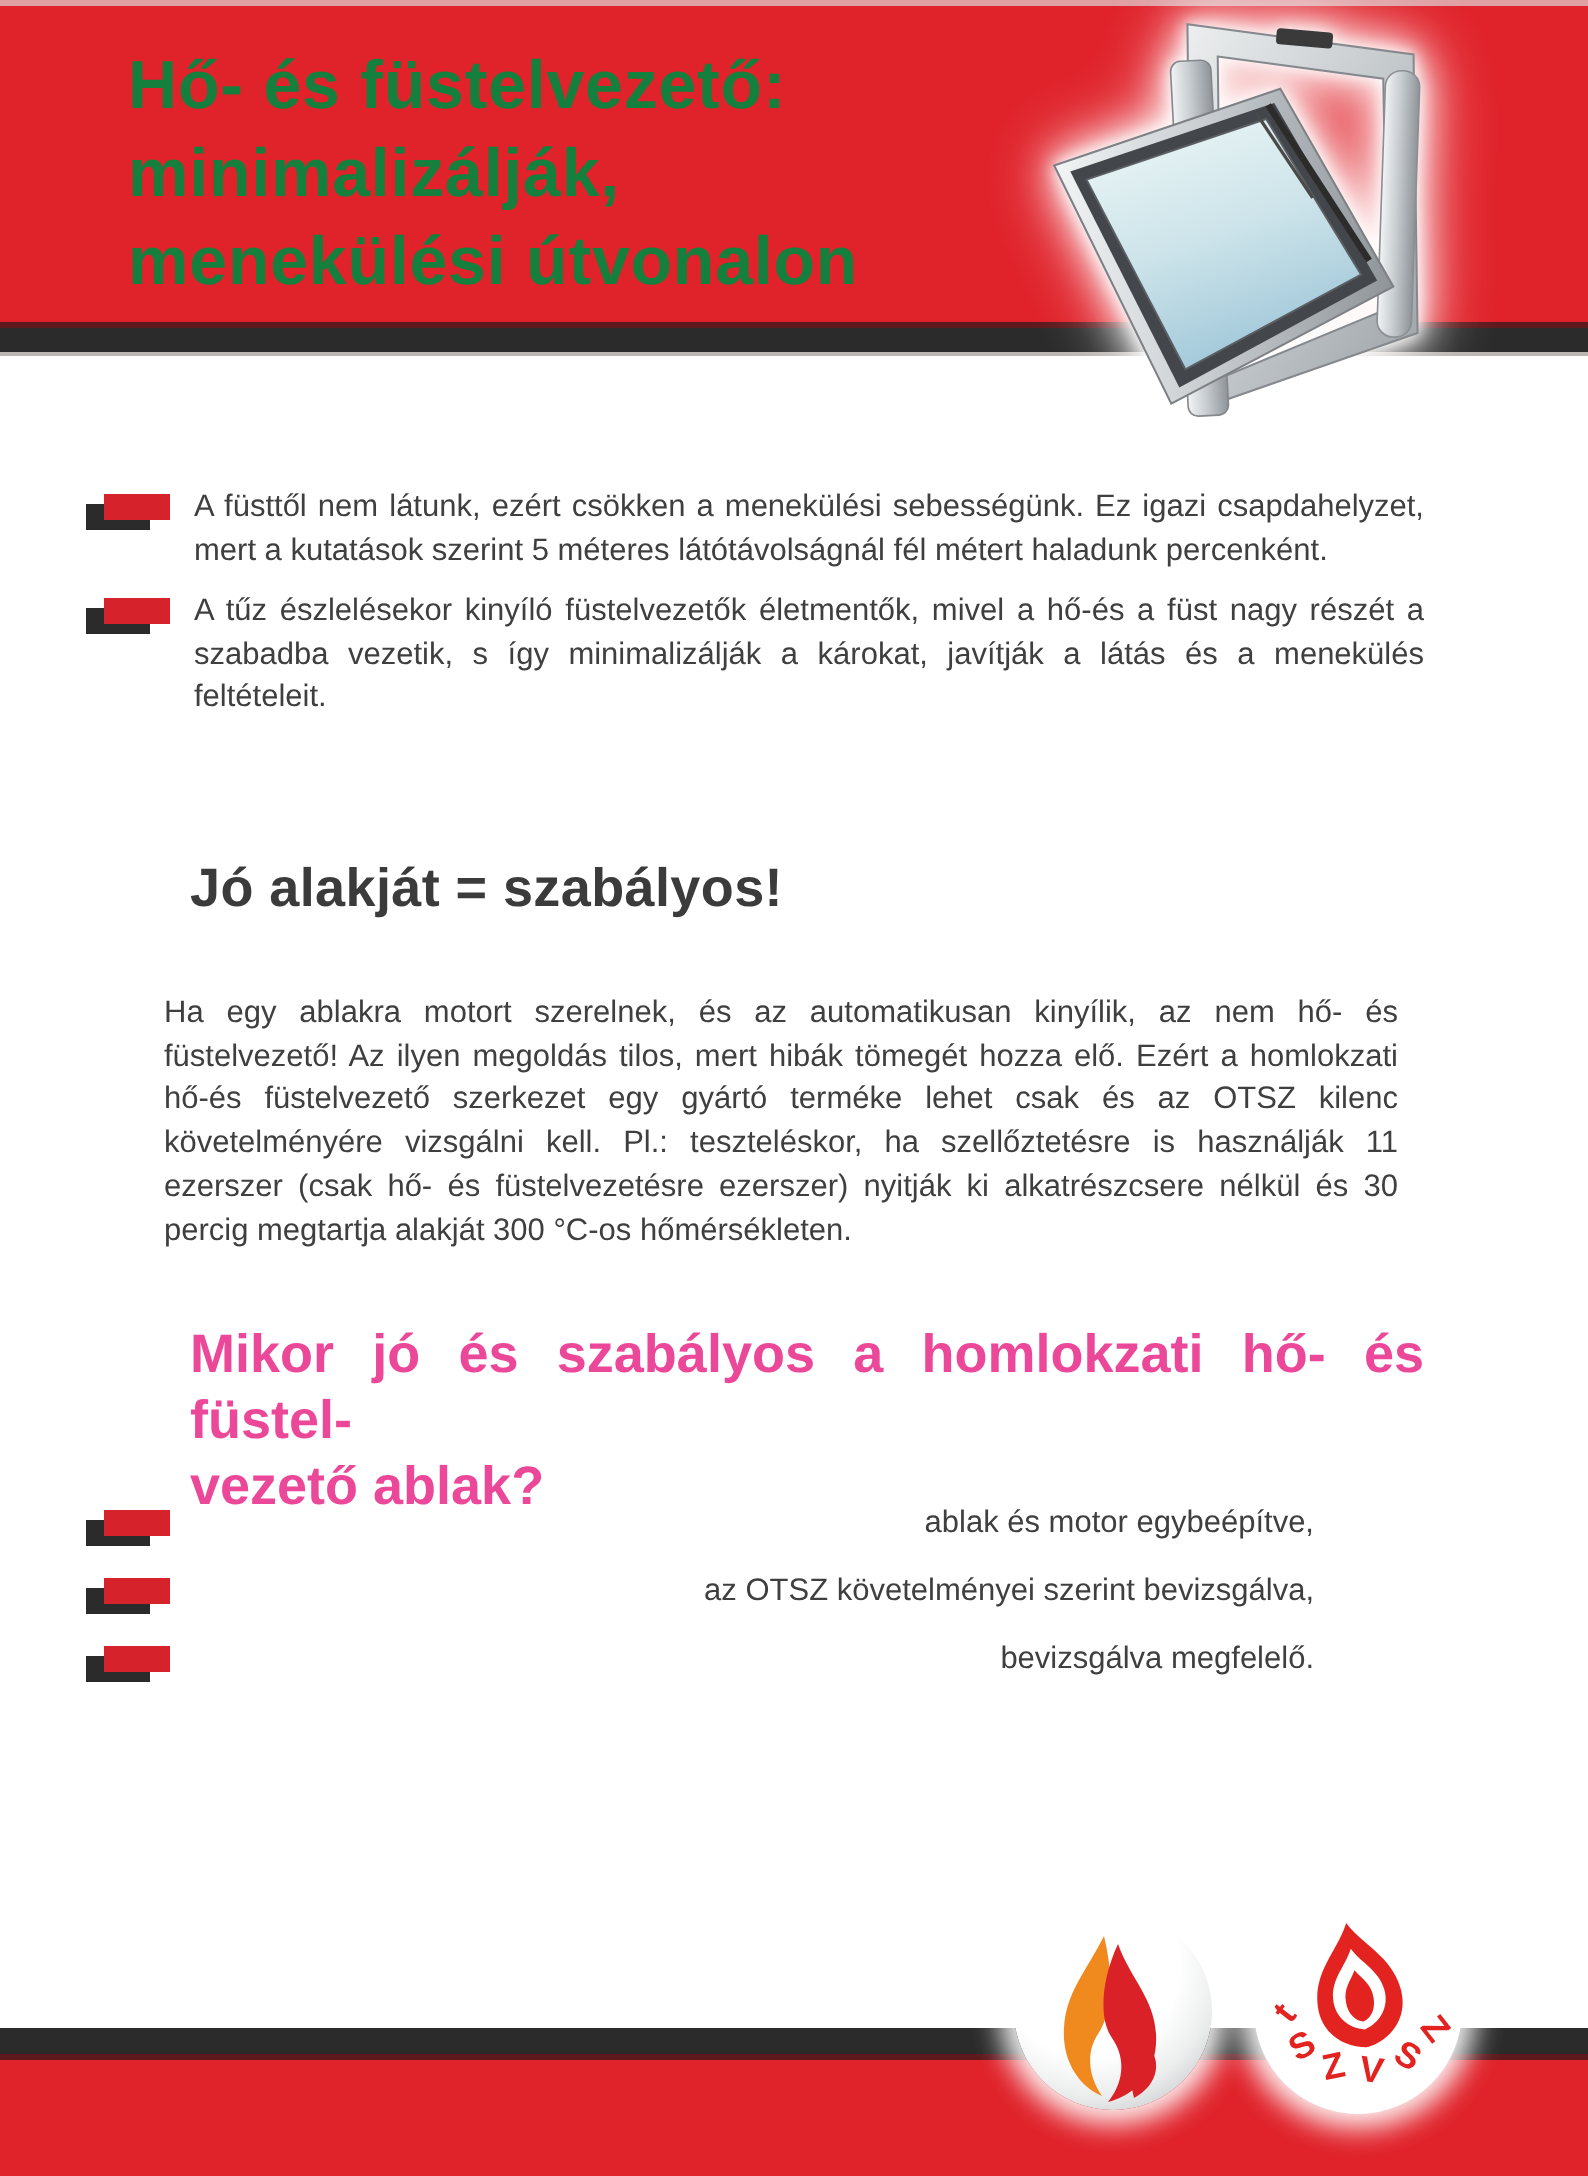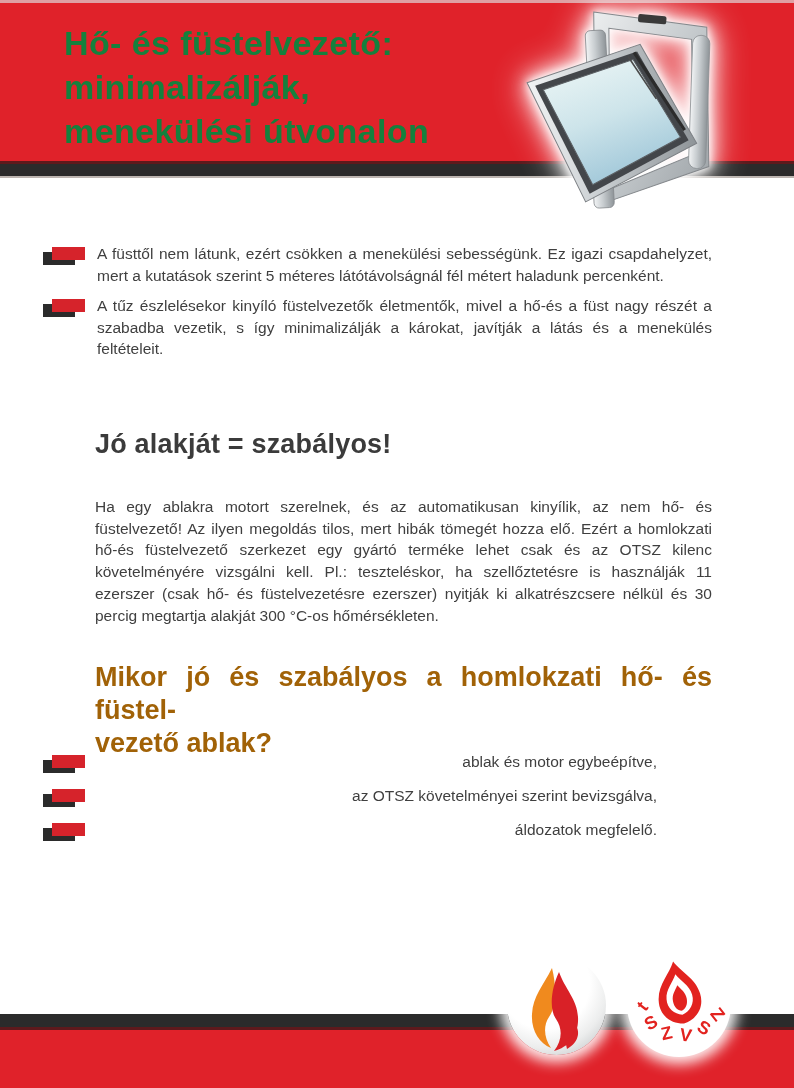--- a/index.html
+++ b/index.html
@@ -23,22 +23,22 @@
   }
   
   .intro-list{position:absolute;left:43px;top:243px;width:669px;}
   .bullet-item{display:flex;align-items:flex-start;margin-bottom:9px;}
   .bullet-icon{position:relative;flex:0 0 42px;width:42px;height:19px;margin-top:4px;margin-right:12px;}
   .bullet-icon .b-black{position:absolute;left:0;top:5px;width:32px;height:13px;background:#2b2b2b;}
   .bullet-icon .b-red{position:absolute;left:9px;top:0;width:33px;height:13px;background:#d6232b;}
   .bullet-text{width:615px;font-size:15.5px;line-height:21.6px;text-align:justify;color:#3f3f3f;}
   
   .h1{position:absolute;left:95px;top:429px;font-size:27px;font-weight:bold;color:#3b3b3b;letter-spacing:.2px;}
-  .para{position:absolute;left:95px;top:496px;width:617px;font-size:15.5px;line-height:21.7px;text-align:justify;color:#3f3f3f;}
-  .h2{position:absolute;left:95px;top:661px;width:617px;font-size:27px;font-weight:bold;color:#a16207;line-height:33px;}
+  .para{position:absolute;left:82px;top:496px;width:617px;font-size:15.5px;line-height:21.7px;text-align:justify;color:#3f3f3f;}
+  .h2{position:absolute;left:95px;top:661px;width:617px;font-size:27px;font-weight:bold;color:#ec4899;line-height:33px;}
   .h2 .h2-line1{text-align:justify;text-align-last:justify;}
   .list2{position:absolute;left:43px;top:751px;width:650px;}
   .list2 .bullet-item{margin-bottom:11px;}
   .list2 .bullet-text{text-align:right;width:560px;}
   
   .footer-black{position:absolute;top:1014px;left:0;right:0;height:13px;background:#2b2b2b;}
   .footer-maroon{position:absolute;top:1027px;left:0;right:0;height:3px;background:#5e191c;}
   .footer-red{position:absolute;top:1030px;left:0;right:0;height:58px;background:#e0222a;}
   .logo{
     position:absolute;z-index:4;border-radius:50%;
@@ -146,21 +146,21 @@
           <span class="b-black"></span>
           <span class="b-red"></span>
         </span>
       <span class="bullet-text">az OTSZ követelményei szerint bevizsgálva,</span>
     </div>
     <div class="bullet-item">
       <span class="bullet-icon">
           <span class="b-black"></span>
           <span class="b-red"></span>
         </span>
-      <span class="bullet-text">áldozatok megfelelő.</span>
+      <span class="bullet-text">bevizsgálva megfelelő.</span>
     </div>
   </div>
 
   <div class="footer-black"></div>
   <div class="footer-maroon"></div>
   <div class="footer-red"></div>
 
   <div class="logo logo-flame">
     <svg viewBox="0 0 99 99" aria-hidden="true">
       <g>

